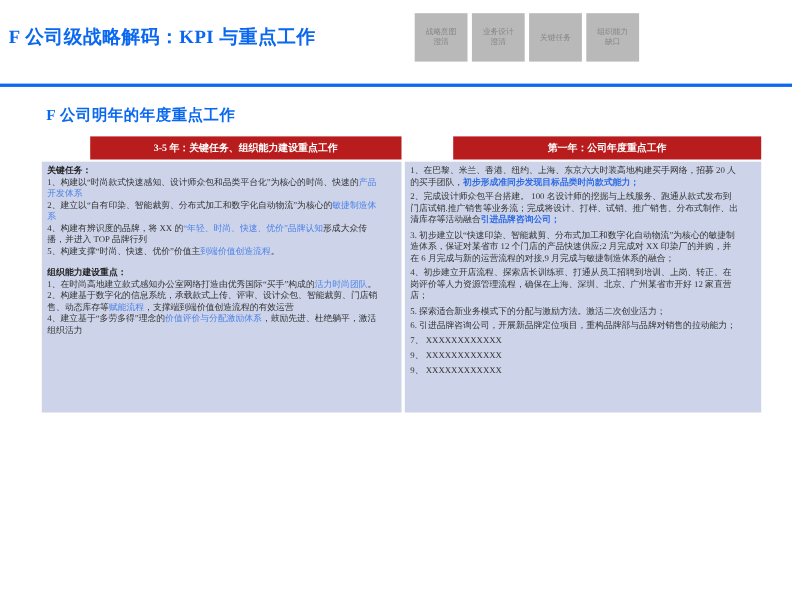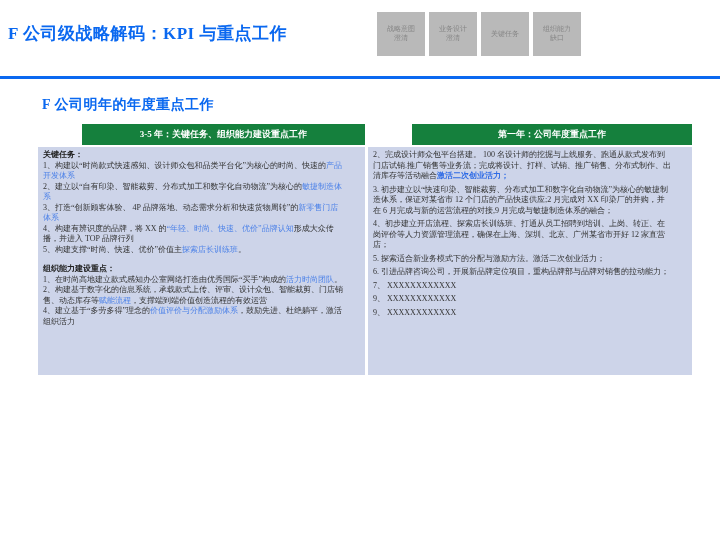--- a/index.html
+++ b/index.html
@@ -20,21 +20,21 @@
   }
   .blue-rule{position:absolute;left:0;top:76px;width:720px;height:3px;background:#0a68f0;}
   
   .main{position:absolute;left:38px;top:96px;width:654px;}
   .section-title{
     margin:0 0 10px 4px;font-size:14px;font-weight:bold;color:#0a68f0;letter-spacing:0.5px;
   }
   .table{width:654px;}
   .thead,.tbody{display:flex;gap:3px;}
   .th{
-    background:#15803d;color:#ffffff;font-size:9px;font-weight:bold;
+    background:#b91c1c;color:#ffffff;font-size:9px;font-weight:bold;
     height:21px;display:flex;align-items:center;justify-content:center;text-align:center;margin-left:44px;
   }
   .th.left{width:327px;}
   .th.right{width:324px;}
   .tbody{margin-top:2px;}
   .td{
     background:#cdd4e9;min-height:228px;padding:3px 20px 6px 5px;box-sizing:border-box;
     font-size:8px;line-height:10.5px;color:#333;
   }
   .td.left{width:327px;}
@@ -77,33 +77,33 @@
       <div class="thead">
         <div class="th left">3-5 年：关键任务、组织能力建设重点工作</div>
         <div class="th right">第一年：公司年度重点工作</div>
       </div>
       <div class="tbody">
         <div class="td left" id="left-cell">
             <div class="group">
               <div class="group-heading">关键任务：</div>
               <div class="item"><span>1、构建以“时尚款式快速感知、设计师众包和品类平台化”为核心的时尚、快速的</span><span class="em-blue">产品开发体系</span></div>
               <div class="item"><span>2、建立以“自有印染、智能裁剪、分布式加工和数字化自动物流”为核心的</span><span class="em-blue">敏捷制造体系</span></div>
-              <div class="item"><span>3、打造“创新顾客体验、 4P 品牌落地、动态需求分析和快速货物周转”的</span><span class="em-blue">新零售门店体系</span></div>
               <div class="item"><span>4、构建有辨识度的品牌，将 XX 的</span><span class="em-blue">“年轻、时尚、快速、优价”品牌认知</span><span>形成大众传播，并进入 TOP 品牌行列</span></div>
-              <div class="item"><span>5、构建支撑“时尚、快速、优价”价值主</span><span class="em-blue">探索店长训练班</span><span>。</span></div>
+              <div class="item"><span>5、构建支撑“时尚、快速、优价”价值主</span><span class="em-blue">到端价值创造流程</span><span>。</span></div>
             </div>
             <div class="group">
               <div class="group-heading">组织能力建设重点：</div>
               <div class="item"><span>1、在时尚高地建立款式感知办公室网络打造由优秀国际“买手”构成的</span><span class="em-blue">活力时尚团队</span><span>。</span></div>
               <div class="item"><span>2、构建基于数字化的信息系统，承载款式上传、评审、设计众包、智能裁剪、门店销售、动态库存等</span><span class="em-blue">赋能流程</span><span>，支撑端到端价值创造流程的有效运营</span></div>
               <div class="item"><span>4、建立基于“多劳多得”理念的</span><span class="em-blue">价值评价与分配激励体系</span><span>，鼓励先进、杜绝躺平，激活组织活力</span></div>
             </div>
           </div>
         <div class="td right" id="right-cell">
-            <div class="item"><span>2、完成设计师众包平台搭建。 100 名设计师的挖掘与上线服务、跑通从款式发布到门店试销.推广销售等业务流；完成将设计、打样、试销、推广销售、分布式制作、出清库存等活动融合</span><span class="em-blue-bold">激活二次创业活力；</span></div>
+            <div class="item"><span>1、在巴黎、米兰、香港、纽约、上海、东京六大时装高地构建买手网络，招募 20 人的买手团队，</span><span class="em-blue-bold">初步形成准同步发现目标品类时尚款式能力；</span></div>
+            <div class="item"><span>2、完成设计师众包平台搭建。 100 名设计师的挖掘与上线服务、跑通从款式发布到门店试销.推广销售等业务流；完成将设计、打样、试销、推广销售、分布式制作、出清库存等活动融合</span><span class="em-blue-bold">引进品牌咨询公司；</span></div>
             <div class="item"><span>3. 初步建立以“快速印染、智能裁剪、分布式加工和数字化自动物流”为核心的敏捷制造体系，保证对某省市 12 个门店的产品快速供应;2 月完成对 XX 印染厂的并购，并在 6 月完成与新的运营流程的对接,9 月完成与敏捷制造体系的融合；</span></div>
             <div class="item"><span>4、初步建立开店流程、探索店长训练班、打通从员工招聘到培训、上岗、转正、在岗评价等人力资源管理流程，确保在上海、深圳、北京、广州某省市开好 12 家直营店；</span></div>
             <div class="item"><span>5. 探索适合新业务模式下的分配与激励方法。激活二次创业活力；</span></div>
             <div class="item"><span>6. 引进品牌咨询公司，开展新品牌定位项目，重构品牌部与品牌对销售的拉动能力；</span></div>
             <div class="item"><span>7、 XXXXXXXXXXXX</span></div>
             <div class="item"><span>9、 XXXXXXXXXXXX</span></div>
             <div class="item"><span>9、 XXXXXXXXXXXX</span></div>
           </div>
       </div>
     </div>

